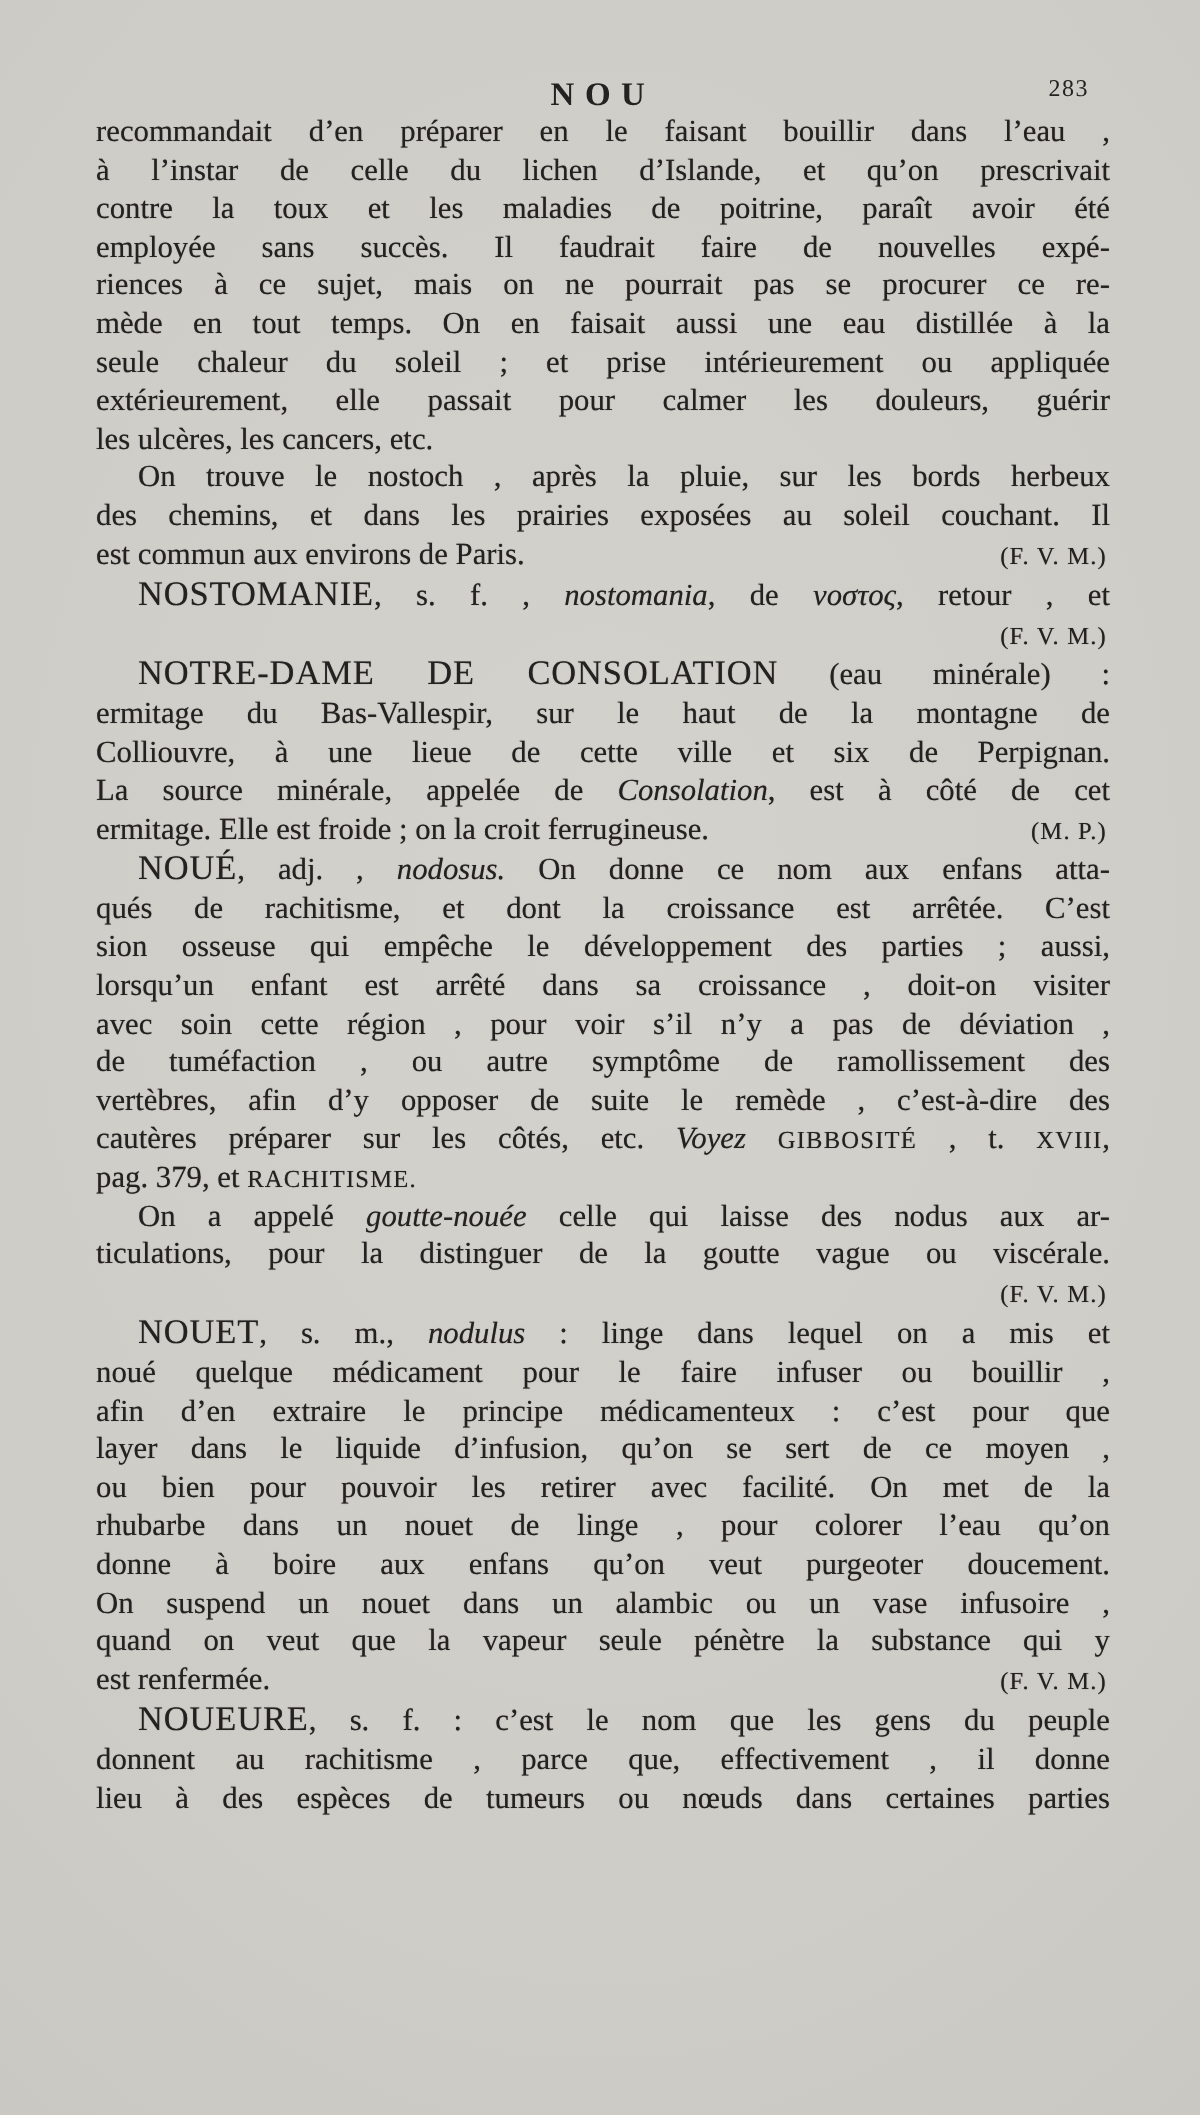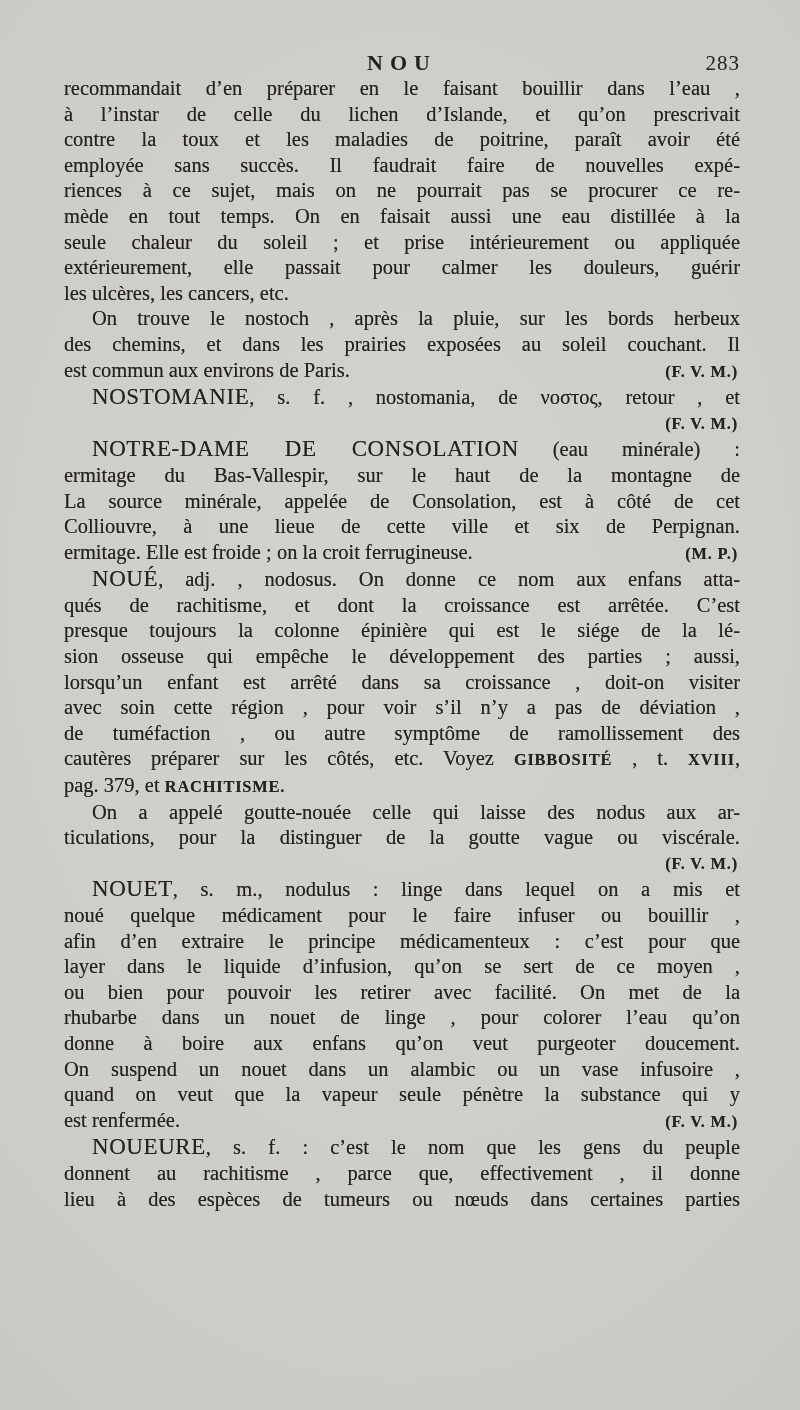--- a/index.html
+++ b/index.html
@@ -16,22 +16,22 @@
     position: absolute;
     left: 64px; top: 50px; width: 676px; height: 30px;
   }
   .running-title {
     position: absolute; left: 0; right: 0;
     text-align: center;
     font-size: 22px; letter-spacing: 7px;
     font-weight: bold;
   }
   .page-number {
-    position: absolute; right: 0; top: 1px;
-    font-size: 21px; letter-spacing: 1px;
+    position: absolute; right: 14px; top: 1px;
+    font-size: 16px; letter-spacing: 1px;
   }
   .text-column {
     position: absolute;
     left: 64px; top: 76px; width: 676px;
     font-size: 20.5px;
     line-height: 25.6px;
     text-shadow: 0 0 0.6px rgba(30,28,26,0.55);
   }
   .paragraph { margin: 0; }
   .line {
@@ -42,29 +42,28 @@
   .line.last { text-align-last: left; }
   .line.first { padding-left: 28px; }
   .line.sig-line {
     display: flex;
     justify-content: space-between;
     align-items: baseline;
     text-align: right;
     text-align-last: left;
     gap: 23px;
   }
-  .seg-i, .seg-g { }
+  .seg-i, .seg-g { font-style: italic; }
   .seg-hw {
     font-size: 1.12em;
     letter-spacing: 0.6px;
   }
   .seg-sc {
     font-size: 0.80em;
     letter-spacing: 0.8px;
-    font-weight: bold;
   }
   .sig { padding-right: 2px; }
 </style>
 </head>
 <body>
 
 <div class="page-header">
   <div class="running-title">NOU</div>
   <div class="page-number">283</div>
 </div>
@@ -86,32 +85,32 @@
       <div class="line"><span class="seg-r">des chemins, et dans les prairies exposées au soleil couchant. Il</span></div>
       <div class="line last sig-line"><span class="line-main"><span class="seg-r">est commun aux environs de Paris.</span></span><span class="seg-sc sig">(F. V. M.)</span></div>
     </div>
     <div class="paragraph">
       <div class="line first"><span class="seg-hw">NOSTOMANIE</span><span class="seg-r">, s. f. , </span><span class="seg-i">nostomania</span><span class="seg-r">, de </span><span class="seg-g">νοστος</span><span class="seg-r">, retour , et</span></div>
       <div class="line last sig-line"><span class="line-main"></span><span class="seg-sc sig">(F. V. M.)</span></div>
     </div>
     <div class="paragraph">
       <div class="line first"><span class="seg-hw">NOTRE-DAME DE CONSOLATION</span><span class="seg-r"> (eau minérale) :</span></div>
       <div class="line"><span class="seg-r">ermitage du Bas-Vallespir, sur le haut de la montagne de</span></div>
+      <div class="line"><span class="seg-r">Colliouvre, à une lieue de cette ville et six de Perpignan.</span></div>
       <div class="line"><span class="seg-r">La source minérale, appelée de </span><span class="seg-i">Consolation</span><span class="seg-r">, est à côté de cet</span></div>
-      <div class="line"><span class="seg-r">Colliouvre, à une lieue de cette ville et six de Perpignan.</span></div>
       <div class="line last sig-line"><span class="line-main"><span class="seg-r">ermitage. Elle est froide ; on la croit ferrugineuse.</span></span><span class="seg-sc sig">(M. P.)</span></div>
     </div>
     <div class="paragraph">
       <div class="line first"><span class="seg-hw">NOUÉ</span><span class="seg-r">, adj. , </span><span class="seg-i">nodosus.</span><span class="seg-r"> On donne ce nom aux enfans atta-</span></div>
       <div class="line"><span class="seg-r">qués de rachitisme, et dont la croissance est arrêtée. C’est</span></div>
-      <div class="line"><span class="seg-r">presque toujours la colonne épinière qui est le siége de la lé-</span></div>
       <div class="line"><span class="seg-r">sion osseuse qui empêche le développement des parties ; aussi,</span></div>
       <div class="line"><span class="seg-r">lorsqu’un enfant est arrêté dans sa croissance , doit-on visiter</span></div>
       <div class="line"><span class="seg-r">avec soin cette région , pour voir s’il n’y a pas de déviation ,</span></div>
       <div class="line"><span class="seg-r">de tuméfaction , ou autre symptôme de ramollissement des</span></div>
+      <div class="line"><span class="seg-r">vertèbres, afin d’y opposer de suite le remède , c’est-à-dire des</span></div>
       <div class="line"><span class="seg-r">cautères préparer sur les côtés, etc. </span><span class="seg-i">Voyez</span><span class="seg-r"> </span><span class="seg-sc">GIBBOSITÉ</span><span class="seg-r"> , t. </span><span class="seg-sc">XVIII</span><span class="seg-r">,</span></div>
       <div class="line last"><span class="seg-r">pag. 379, et </span><span class="seg-sc">RACHITISME.</span></div>
     </div>
     <div class="paragraph">
       <div class="line first"><span class="seg-r">On a appelé </span><span class="seg-i">goutte-nouée</span><span class="seg-r"> celle qui laisse des nodus aux ar-</span></div>
       <div class="line"><span class="seg-r">ticulations, pour la distinguer de la goutte vague ou viscérale.</span></div>
       <div class="line last sig-line"><span class="line-main"></span><span class="seg-sc sig">(F. V. M.)</span></div>
     </div>
     <div class="paragraph">
       <div class="line first"><span class="seg-hw">NOUET</span><span class="seg-r">, s. m., </span><span class="seg-i">nodulus</span><span class="seg-r"> : linge dans lequel on a mis et</span></div>

